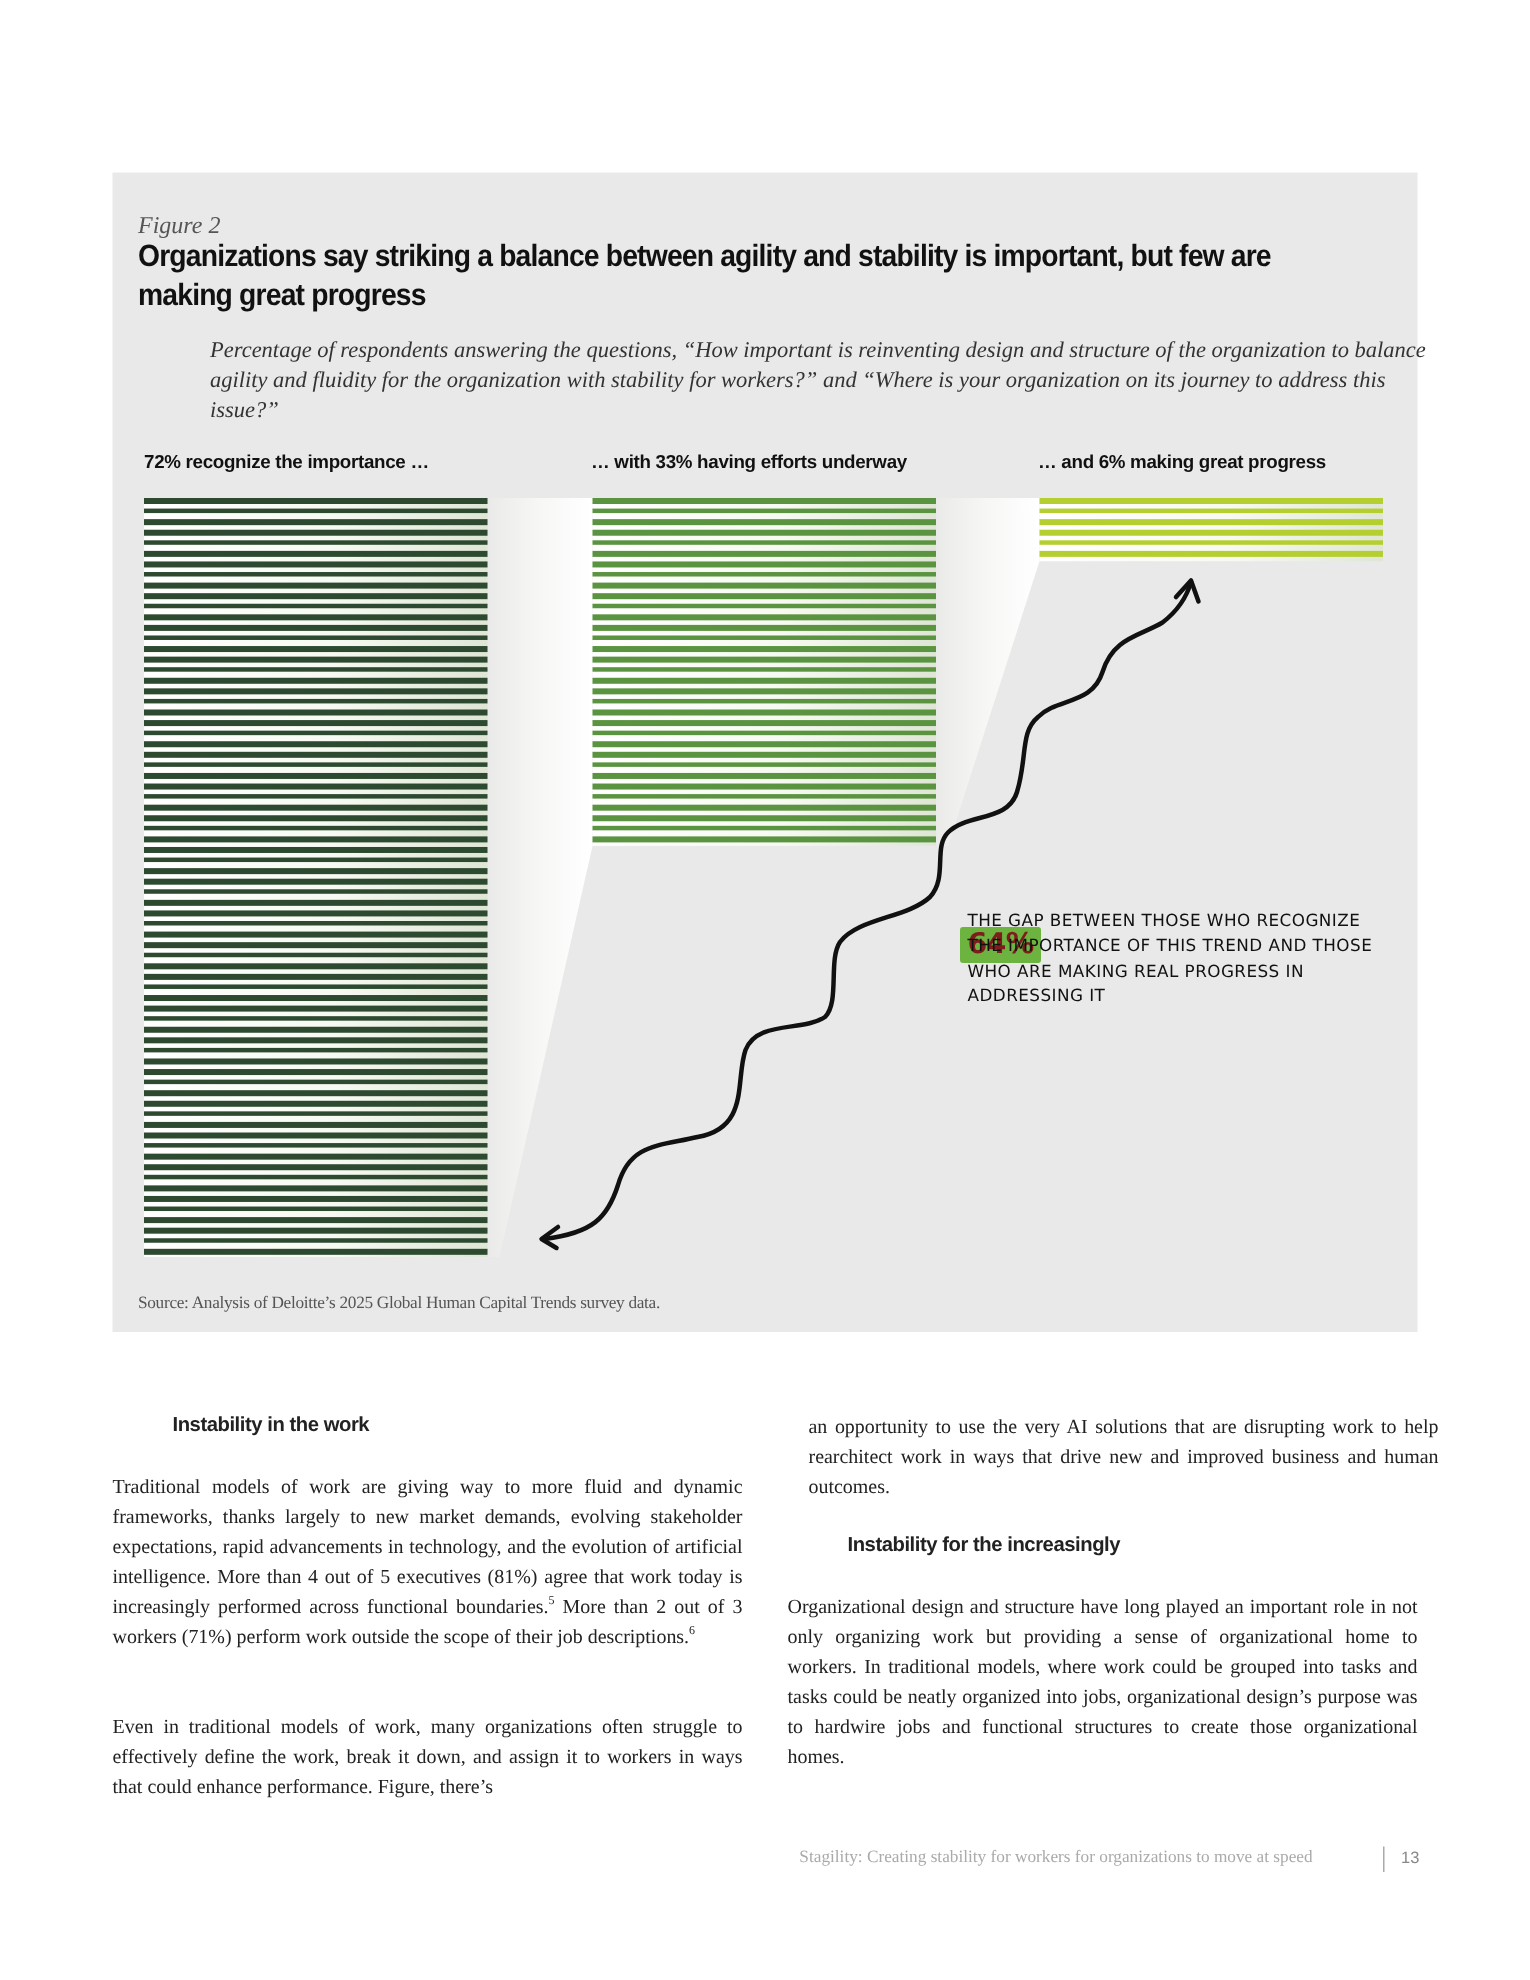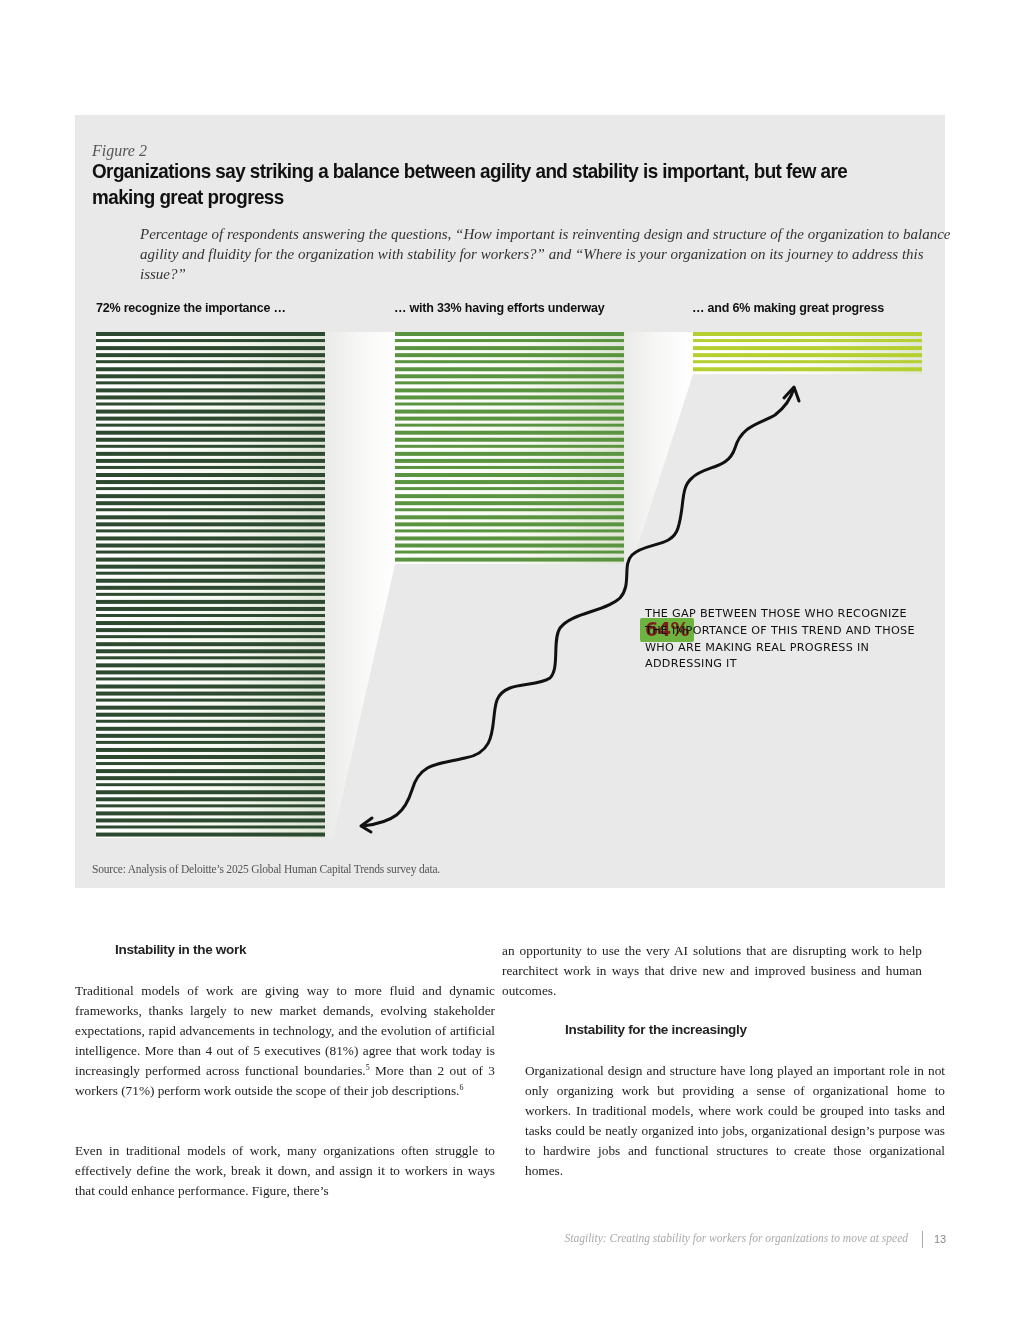--- a/index.html
+++ b/index.html
@@ -9,21 +9,21 @@
   .fig-title{position:absolute;left:92px;top:158px;width:820px;font-family:"Liberation Sans",sans-serif;font-weight:bold;font-size:20.5px;line-height:26px;letter-spacing:-0.6px;color:#111;transform:scaleX(0.92);transform-origin:left top;width:890px;}
   .fig-sub{position:absolute;left:92px;top:224px;width:830px;font-family:"Liberation Serif",serif;font-style:italic;font-size:15px;line-height:20px;color:#333;margin-left:48px;}
   .col-label{position:absolute;top:301px;font-family:Liberation Sans, sans-serif;font-weight:bold;font-size:12.5px;color:#111;letter-spacing:-0.2px;}
   svg.chart{position:absolute;left:0;top:0;}
   .gap-badge{position:absolute;left:640px;top:578px;background:#6cb33f;padding:0 5px 2px 5px;font-family:"DejaVu Sans",sans-serif;font-weight:bold;font-size:19px;color:#7f1d1d;letter-spacing:-0.5px;border-radius:2px;margin-top:40px;}
   .gap-text{position:absolute;left:645px;top:606px;width:270px;font-family:"DejaVu Sans",sans-serif;font-size:11.2px;line-height:16.8px;text-transform:uppercase;color:#111;letter-spacing:0.3px;}
   .source{position:absolute;left:92px;top:863px;font-family:Liberation Serif, serif;font-size:11.5px;color:#555;letter-spacing:-0.2px;}
   .h-section{position:absolute;font-family:"Liberation Sans",sans-serif;font-weight:bold;font-size:13.5px;color:#222;letter-spacing:-0.3px;padding-left:40px;}
   .para{position:absolute;font-family:"Liberation Serif",serif;font-size:13.3px;line-height:20px;color:#222;text-align:justify;}
   .para sup{font-size:8px;line-height:0;}
-  .footer{position:absolute;left:500px;top:1232px;width:408px;text-align:right;font-family:"Liberation Serif",serif;font-style:italic;font-size:11.5px;color:#aaa;}
+  .footer{position:absolute;left:500px;top:1232px;width:408px;text-align:center;font-family:"Liberation Serif",serif;font-size:11.5px;color:#aaa;}
   .footer-sep{position:absolute;left:922px;top:1231px;width:1px;height:17px;background:#aaa;}
   .page-num{position:absolute;left:934px;top:1233px;font-family:"Liberation Sans",sans-serif;font-size:11px;color:#888;}
 </style>
 </head>
 <body>
 
 <div class="panel"></div>
 <div class="fig-label">Figure 2</div>
 <div class="fig-title">Organizations say striking a balance between agility and stability is important, but few are making great progress</div>
 <div class="fig-sub">Percentage of respondents answering the questions, “How important is reinventing design and structure of the organization to balance agility and fluidity for the organization with stability for workers?” and “Where is your organization on its journey to address this issue?”</div>
@@ -179,19 +179,19 @@
 </svg>
 
 <div class="gap-badge">64%</div>
 <div class="gap-text">The gap between those who recognize the importance of this trend and those who are making real progress in addressing it</div>
 <div class="source">Source: Analysis of Deloitte’s 2025 Global Human Capital Trends survey data.</div>
 
 <div class="h-section" style="left:75px;top:942px">Instability in the work</div>
 <div class="para" style="left:75px;top:981px;width:420px"><span>Traditional models of work are giving way to more fluid and dynamic frameworks, thanks largely to new market demands, evolving stakeholder expectations, rapid advancements in technology, and the evolution of artificial intelligence. More than 4 out of 5 executives (81%) agree that work today is increasingly performed across functional boundaries.</span><sup>5</sup><span> More than 2 out of 3 workers (71%) perform work outside the scope of their job descriptions.</span><sup>6</sup></div>
 <div class="para" style="left:75px;top:1141px;width:420px">Even in traditional models of work, many organizations often struggle to effectively define the work, break it down, and assign it to workers in ways that could enhance performance. Figure, there’s</div>
 
-<div class="para" style="left:502px;top:941px;width:420px">an opportunity to use the very AI solutions that are disrupting work to help rearchitect work in ways that drive new and improved business and human outcomes.</div>
+<div class="para" style="left:539px;top:941px;width:420px">an opportunity to use the very AI solutions that are disrupting work to help rearchitect work in ways that drive new and improved business and human outcomes.</div>
 <div class="h-section" style="left:525px;top:1022px">Instability for the increasingly</div>
 <div class="para" style="left:525px;top:1061px;width:420px">Organizational design and structure have long played an important role in not only organizing work but providing a sense of organizational home to workers. In traditional models, where work could be grouped into tasks and tasks could be neatly organized into jobs, organizational design’s purpose was to hardwire jobs and functional structures to create those organizational homes.</div>
 
 <div class="footer">Stagility: Creating stability for workers for organizations to move at speed</div>
 <div class="footer-sep"></div>
 <div class="page-num">13</div>
 
 </body></html>

